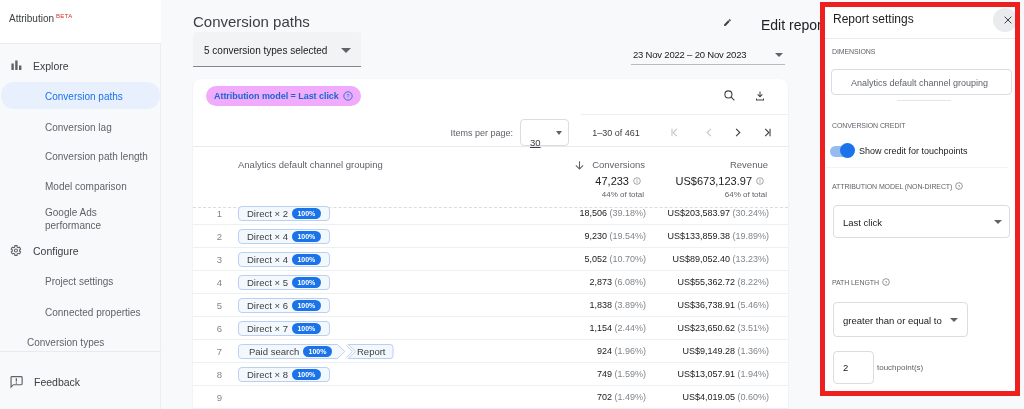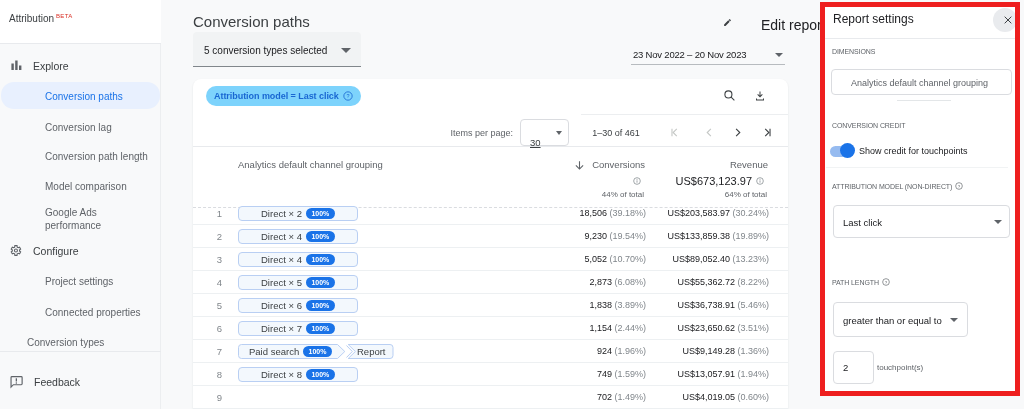--- a/index.html
+++ b/index.html
@@ -62,21 +62,21 @@
   <path fill="#3c4043" d="M3 17.25V21h3.75L17.8 9.94l-3.75-3.75L3 17.25zM20.7 7.04a1 1 0 0 0 0-1.41l-2.34-2.34a1 1 0 0 0-1.41 0l-1.83 1.83 3.75 3.75 1.83-1.83z"></path>
 </svg>
 <div class="abs" style="left:738px;top:17px;font-size:14px;color:#202124;margin-left:23px;">Edit report</div>
 
 <div class="abs" style="left:633px;top:49px;font-size:9.5px;letter-spacing:-0.2px;color:#202124;">23 Nov 2022 – 20 Nov 2023</div>
 <div class="abs" style="left:775px;top:52.5px;width:0;height:0;border-left:4.5px solid transparent;border-right:4.5px solid transparent;border-top:4.5px solid #5f6368;"></div>
 <div class="abs" style="left:631px;top:64px;width:154px;height:1px;background:#b7bbbf;"></div>
 
 <div id="card" class="abs" style="left:193px;top:79px;width:595px;height:330px;background:#fff;border-radius:8px 8px 0 0;box-shadow:0 1px 2px rgba(60,64,67,.12);">
 
-  <div class="abs" style="left:13px;top:7px;height:20px;padding:0 8px;background:#7dd3fc;border-radius:10px;display:flex;align-items:center;gap:4px;justify-content:center;">
+  <div class="abs" style="left:13px;top:7px;height:20px;padding:0 8px;background:#f0abfc;border-radius:10px;display:flex;align-items:center;gap:4px;justify-content:center;">
     <span style="font-size:9px;color:#1967d2;font-weight:bold;letter-spacing:-0.05px;">Attribution model = Last click</span>
     <svg width="10" height="10" viewBox="0 0 24 24">
         <circle cx="12" cy="12" r="10" fill="none" stroke="#1967d2" stroke-width="2"></circle>
         <text x="12" y="17" font-size="13" fill="#1967d2" text-anchor="middle" font-family="Liberation Sans">?</text>
       </svg>
   </div>
 
   <svg class="abs" style="left:530px;top:10px;" width="13" height="13" viewBox="0 0 24 24">
     <circle cx="10" cy="10" r="6.5" fill="none" stroke="#3c4043" stroke-width="2"></circle>
     <line x1="15" y1="15" x2="21" y2="21" stroke="#3c4043" stroke-width="2"></line>
@@ -109,40 +109,41 @@
   <div class="abs" style="left:388px;top:35px;width:207px;height:1px;background:#eceef0;"></div>
   <div class="abs" style="left:0;top:67px;width:595px;height:1px;background:#e8eaed;"></div>
 
   <div class="abs" style="left:45px;top:80px;font-size:9.5px;color:#5f6368;">Analytics default channel grouping</div>
   <svg class="abs" style="left:380px;top:80px;" width="13" height="13" viewBox="0 0 24 24">
     <path fill="#5f6368" d="M11 4h2v12l5-5 1.4 1.4L12 19.8 4.6 12.4 6 11l5 5z"></path>
   </svg>
   <div class="abs" style="left:302px;top:80px;width:150px;text-align:right;font-size:9.5px;color:#5f6368;">Conversions</div>
   <div class="abs" style="left:425px;top:80px;width:150px;text-align:right;font-size:9.5px;color:#5f6368;">Revenue</div>
 
+  <div class="abs" style="left:286px;top:96px;width:150px;text-align:right;font-size:11px;color:#202124;">47,233</div>
   <svg class="abs" style="left:440px;top:98px;" width="8" height="8" viewBox="0 0 24 24">
       <circle cx="12" cy="12" r="10" fill="none" stroke="#80868b" stroke-width="2.2"></circle>
       <rect x="10.9" y="10" width="2.2" height="7" fill="#80868b"></rect>
       <rect x="10.9" y="5.8" width="2.2" height="2.6" fill="#80868b"></rect>
     </svg>
   <div class="abs" style="left:301px;top:110.5px;width:150px;text-align:right;font-size:8px;color:#5f6368;">44% of total</div>
   <div class="abs" style="left:409px;top:96px;width:150px;text-align:right;font-size:11px;color:#202124;">US$673,123.97</div>
   <svg class="abs" style="left:563px;top:98px;" width="8" height="8" viewBox="0 0 24 24">
       <circle cx="12" cy="12" r="10" fill="none" stroke="#80868b" stroke-width="2.2"></circle>
       <rect x="10.9" y="10" width="2.2" height="7" fill="#80868b"></rect>
       <rect x="10.9" y="5.8" width="2.2" height="2.6" fill="#80868b"></rect>
     </svg>
   <div class="abs" style="left:424px;top:110.5px;width:150px;text-align:right;font-size:8px;color:#5f6368;">64% of total</div>
 
   <div class="abs" style="left:0;top:128px;width:595px;border-top:1px dashed #dadce0;"></div>
 
   <style>
     .row { position:absolute; left:0; width:595px; height:22.95px; border-bottom:1px solid #edf0f2; }
     .rn  { position:absolute; left:18px; top:50%; transform:translateY(-50%); width:17px; text-align:center; font-size:9.5px; color:#80868b; }
-    .chip{ position:absolute; left:45px; top:4px; display:inline-flex; align-items:center; height:15px; padding:0 22px; gap:4px; background:#f3f8fd; border:1px solid #b9cff3; border-radius:4px; }
+    .chip{ position:absolute; left:45px; top:4px; display:inline-flex; align-items:center; height:15px; padding:0 8px; gap:4px; background:#f3f8fd; border:1px solid #b9cff3; border-radius:4px; }
     .cl  { font-size:9.5px; color:#3c4043; white-space:nowrap; }
     .cb  { background:#1a73e8; color:#fff; font-size:7px; font-weight:bold; border-radius:5.5px; padding:2px 5.5px; line-height:1; }
     .conv{ position:absolute; left:303px; width:150px; top:50%; transform:translateY(-50%); text-align:right; font-size:9px; color:#202124; white-space:nowrap; }
     .rev { position:absolute; left:426px; width:150px; top:50%; transform:translateY(-50%); text-align:right; font-size:9px; color:#202124; white-space:nowrap; }
   </style>
   <div class="row" style="top:123.4px;">
       <div class="rn">1</div>
       <span class="chip">
         <span class="cl">Direct × 2</span>
         <span class="cb">100%</span>

